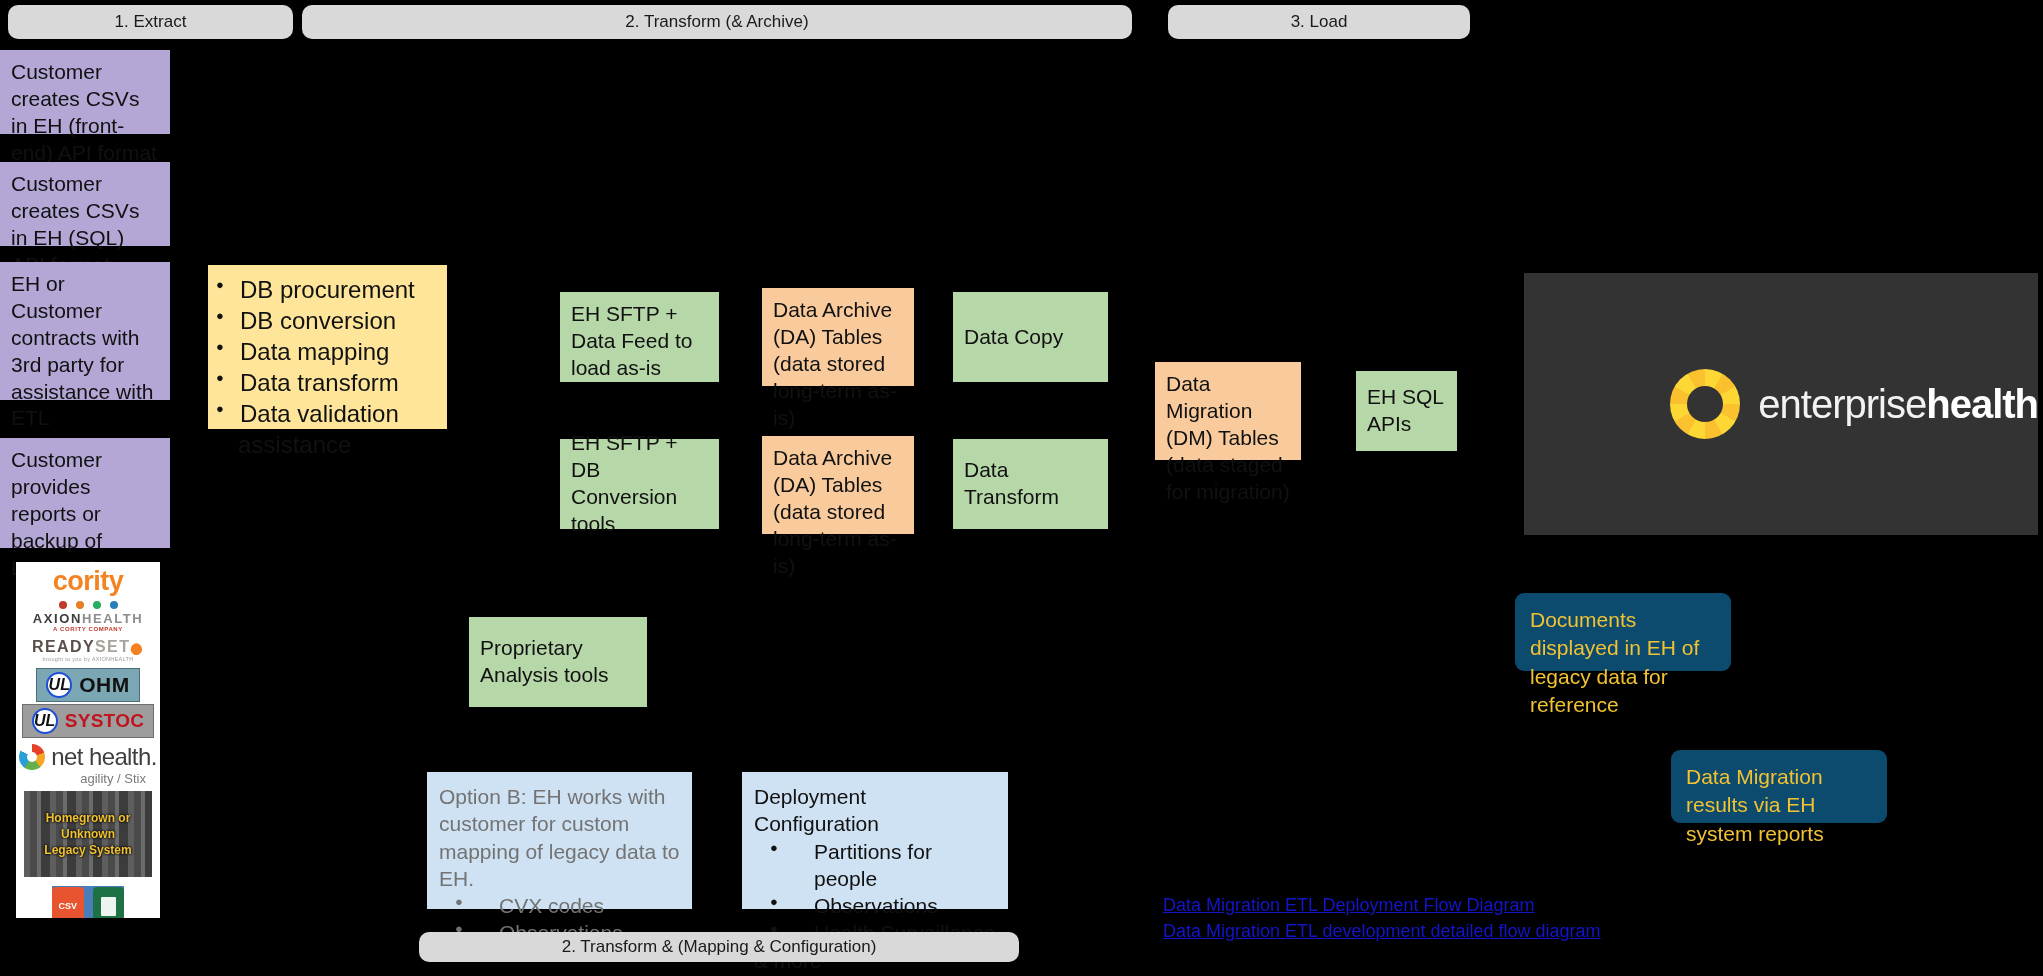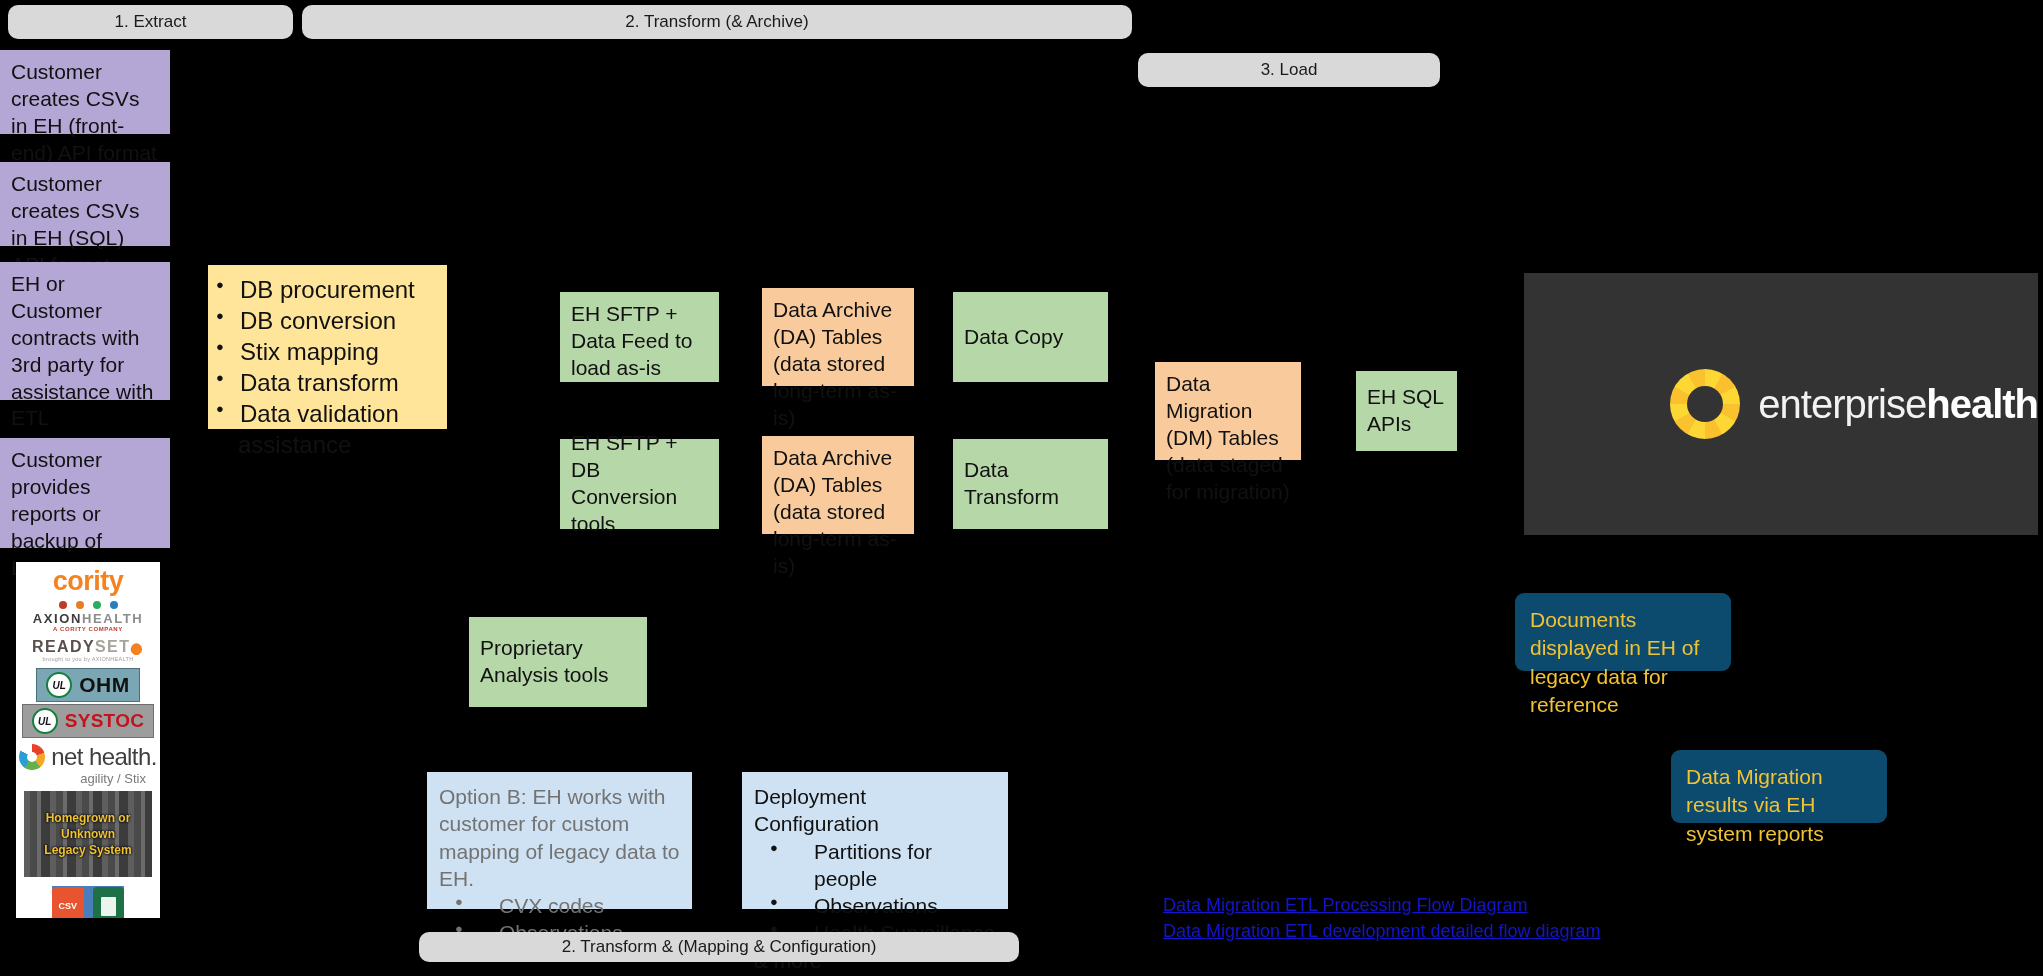--- a/index.html
+++ b/index.html
@@ -57,23 +57,23 @@
   .axion-dots i{width:8px;height:8px;border-radius:50%;display:block;}
   .axion{font-size:13px;letter-spacing:1.6px;font-weight:700;color:#3d3d3d;}
   .axion .lt{color:#8c8c8c;font-weight:600;}
   .axsub{font-size:6px;letter-spacing:.6px;color:#c0392b;font-weight:700;}
   .ready{font-size:16px;font-weight:700;letter-spacing:1.4px;color:#5a4f4a;}
   .ready .g{color:#a8a29c;}
   .ready .dot{color:#f58220;}
   .readysub{font-size:5.5px;color:#9a9a9a;letter-spacing:.3px;}
 
   .ulbadge{
-    width:22px;height:22px;border-radius:50%;border:2px solid #15803d;background:#fff;
+    width:22px;height:22px;border-radius:50%;border:2px solid #1d4ed8;background:#fff;
     display:flex;align-items:center;justify-content:center;
-    font-size:10px;font-weight:700;font-style:italic;color:#111;flex:0 0 auto;
+    font-size:16px;font-weight:700;font-style:italic;color:#111;flex:0 0 auto;
   }
   .ohmbar{background:#7ba7b5;border:1px solid #4e6f7a;display:flex;align-items:center;gap:7px;padding:3px 9px;}
   .ohmtext{font-size:21px;font-weight:700;color:#111;letter-spacing:.5px;}
   .systocbar{background:#9d9d9d;border:1px solid #6f6f6f;display:flex;align-items:center;gap:7px;padding:3px 9px;}
   .systoctext{font-size:19px;font-weight:700;color:#c0141f;letter-spacing:.3px;}
 
   .nh-mark{width:26px;height:26px;border-radius:50%;
     background:conic-gradient(#e8412a 0deg 70deg,#f5a623 70deg 140deg,#62b14a 140deg 215deg,#2a9fd6 215deg 300deg,#fff 300deg 360deg);
     position:relative;flex:0 0 auto;}
   .nh-mark:after{content:"";position:absolute;inset:8px;background:#fff;border-radius:50%;}
@@ -120,21 +120,21 @@
 </style>
 </head>
 <body>
 
 <div class="abs banner" style="left:8px;top:5px;width:285px;height:34px;">
   <span>1. Extract</span>
 </div>
 <div class="abs banner" style="left:302px;top:5px;width:830px;height:34px;">
   <span>2. Transform (&amp; Archive)</span>
 </div>
-<div class="abs banner" style="left:1138px;top:5px;width:302px;height:34px;margin-top:48px;">
+<div class="abs banner" style="left:1168px;top:5px;width:302px;height:34px;">
   <span>3. Load</span>
 </div>
 
 <div class="abs box purple" style="left:0px;top:50px;width:170px;height:84px;">Customer creates CSVs in EH (front-end) API format</div>
 
 <div class="abs box purple" style="left:0px;top:162px;width:170px;height:84px;">Customer creates CSVs in EH (SQL) API format</div>
 
 <div class="abs box purple" style="left:0px;top:262px;width:170px;height:138px;">EH or Customer contracts with 3rd party for assistance with ETL</div>
 
 <div class="abs box purple" style="left:0px;top:438px;width:170px;height:110px;">Customer provides reports or backup of Legacy System</div>
@@ -199,21 +199,21 @@
     <span class="fi xls">
       <span class="sheet"></span>
     </span>
   </div>
 </div>
 
 <div class="abs yellow" style="left:208px;top:265px;width:239px;height:164px;padding:10px 4px;font-size:24px;line-height:1.29;color:#111;">
   <ul class="bl">
     <li>DB procurement</li>
     <li>DB conversion</li>
-    <li>Stix mapping</li>
+    <li>Data mapping</li>
     <li>Data transform</li>
     <li>Data validation</li>
   </ul>
   <div class="cont" style="padding-left:26px;">assistance</div>
 </div>
 
 <div class="abs box green" style="left:560px;top:292px;width:159px;height:90px;">EH SFTP + Data Feed to load as-is</div>
 
 <div class="abs box orange" style="left:762px;top:288px;width:152px;height:98px;">Data Archive (DA) Tables (data stored long-term as-is)</div>
 
@@ -256,19 +256,19 @@
   <div>Deployment Configuration</div>
   <ul class="bl wide">
     <li>Partitions for people</li>
     <li>Observations</li>
     <li>Health Surveillance</li>
   </ul>
   <div>&amp; more</div>
 </div>
 
 <div class="abs" style="left:1163px;top:893px;">
-  <a class="linkline" href="#">Data Migration ETL Processing Flow Diagram</a>
+  <a class="linkline" href="#">Data Migration ETL Deployment Flow Diagram</a>
   <a class="linkline" href="#">Data Migration ETL development detailed flow diagram</a>
 </div>
 
 <div class="abs banner" style="left:419px;top:932px;width:600px;height:30px;text-align:center;">
   <span>2. Transform &amp; (Mapping &amp; Configuration)</span>
 </div>
 
 </body></html>

